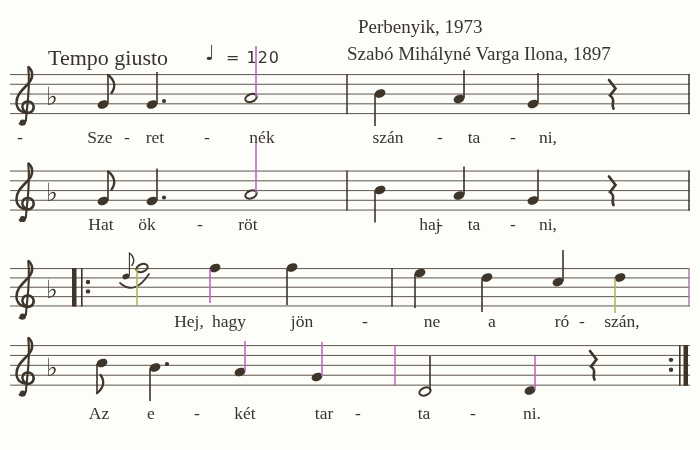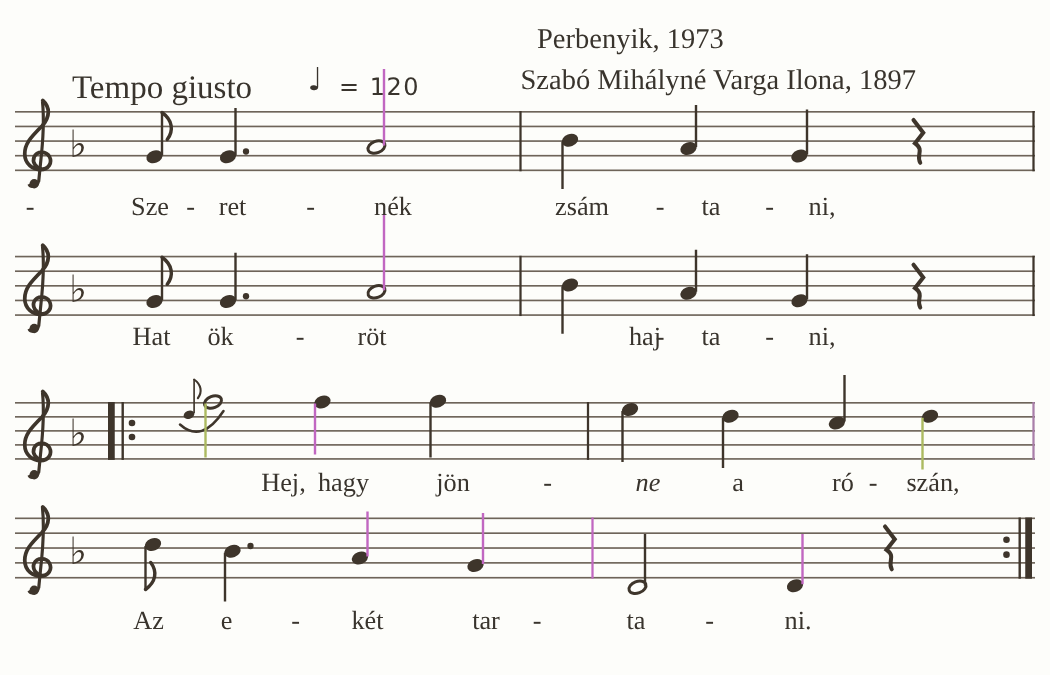--- a/index.html
+++ b/index.html
@@ -246,39 +246,39 @@
         </g>
       </g>
     </svg>
   <div id="lyrics">
       <span class="syl" style="left: 20px; top: 129px;">-</span>
       <span class="syl" style="left: 100px; top: 129px;">Sze</span>
       <span class="syl" style="left: 127px; top: 129px;">-</span>
       <span class="syl" style="left: 155px; top: 129px; font-family: Liberation Serif, serif;">ret</span>
       <span class="syl" style="left: 207px; top: 129px;">-</span>
       <span class="syl" style="left: 262px; top: 129px;">nék</span>
-      <span class="syl" style="left: 388px; top: 129px;">zsám</span>
+      <span class="syl" style="left: 388px; top: 129px;">szán</span>
       <span class="syl" style="left: 440px; top: 129px;">-</span>
       <span class="syl" style="left: 474px; top: 129px;">ta</span>
       <span class="syl" style="left: 513px; top: 129px;">-</span>
       <span class="syl" style="left: 548px; top: 129px;">ni,</span>
       <span class="syl" style="left: 101px; top: 216px;">Hat</span>
       <span class="syl" style="left: 147px; top: 216px;">ök</span>
       <span class="syl" style="left: 200px; top: 216px;">-</span>
       <span class="syl" style="left: 248px; top: 216px;">röt</span>
       <span class="syl" style="left: 386px; top: 216px; margin-left: 44px;">haj</span>
       <span class="syl" style="left: 440px; top: 216px;">-</span>
       <span class="syl" style="left: 474px; top: 216px;">ta</span>
       <span class="syl" style="left: 513px; top: 216px;">-</span>
       <span class="syl" style="left: 548px; top: 216px;">ni,</span>
       <span class="syl" style="left: 145px; top: 313px; margin-left: 44px;">Hej,</span>
       <span class="syl" style="left: 229px; top: 313px;">hagy</span>
       <span class="syl" style="left: 302px; top: 313px;">jön</span>
       <span class="syl" style="left: 365px; top: 313px;">-</span>
-      <span class="syl" style="left: 432px; top: 313px; font-style: italic;">ne</span>
+      <span class="syl" style="left: 432px; top: 313px;">ne</span>
       <span class="syl" style="left: 492px; top: 313px;">a</span>
       <span class="syl" style="left: 562px; top: 313px;">ró</span>
       <span class="syl" style="left: 582px; top: 313px;">-</span>
       <span class="syl" style="left: 622px; top: 313px;">szán,</span>
       <span class="syl" style="left: 99px; top: 405px;">Az</span>
       <span class="syl" style="left: 151px; top: 405px;">e</span>
       <span class="syl" style="left: 197px; top: 405px;">-</span>
       <span class="syl" style="left: 245px; top: 405px;">két</span>
       <span class="syl" style="left: 324px; top: 405px;">tar</span>
       <span class="syl" style="left: 358px; top: 405px;">-</span>

